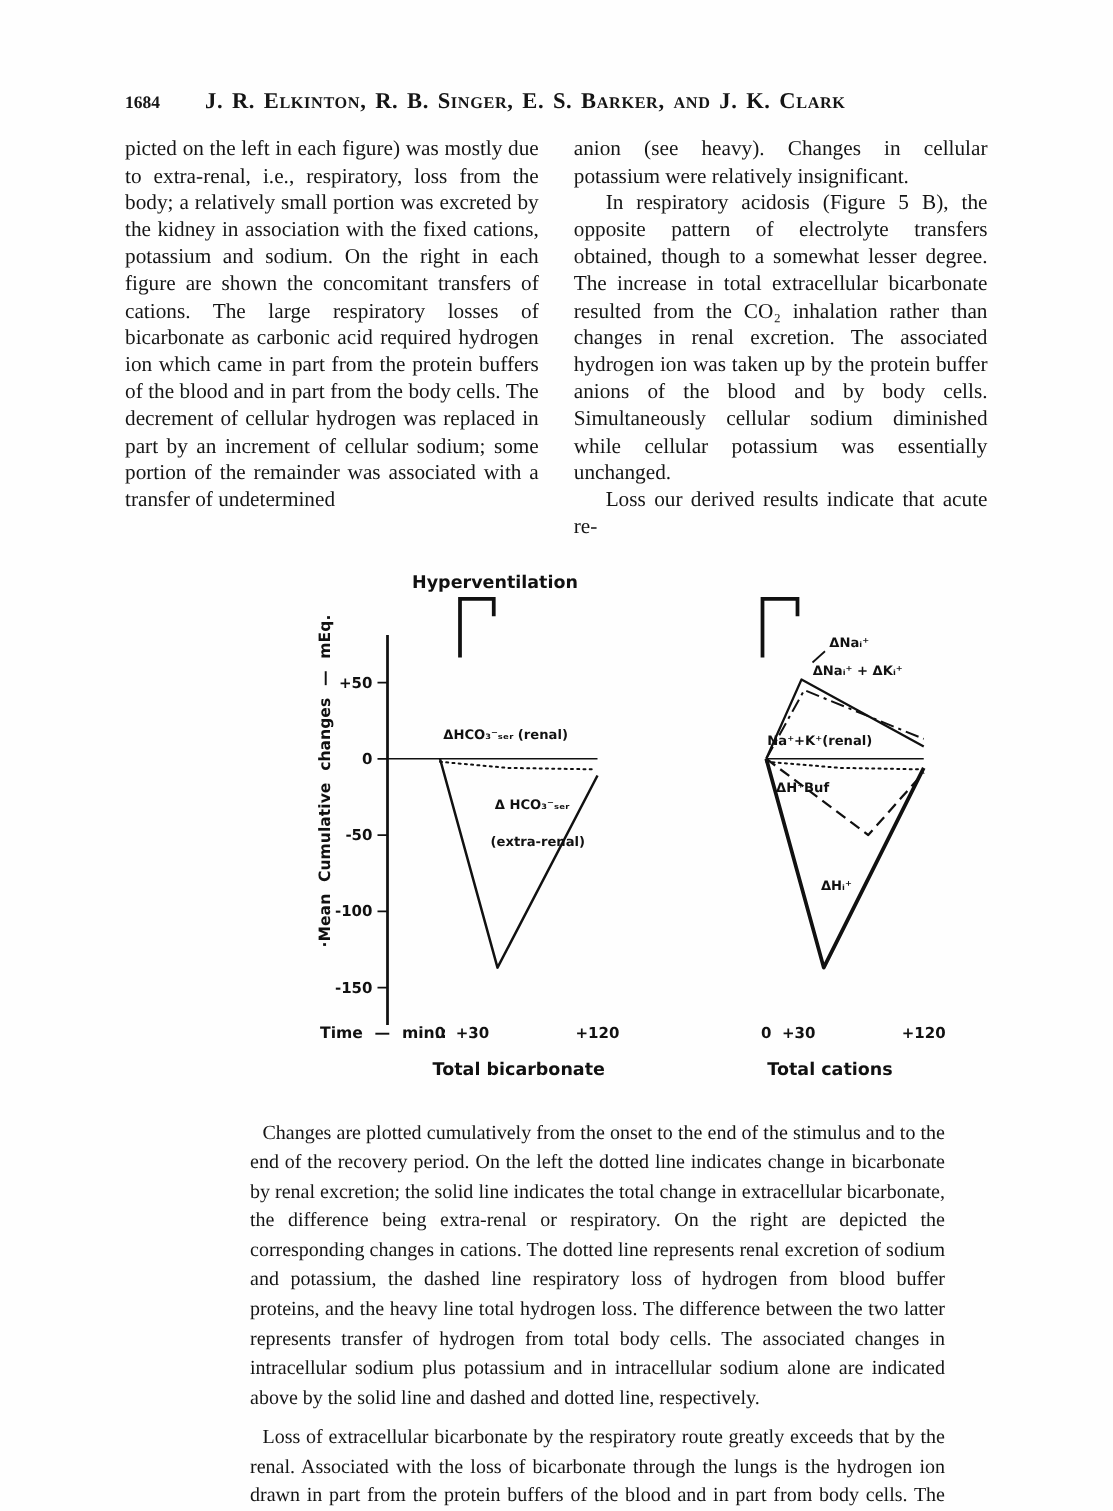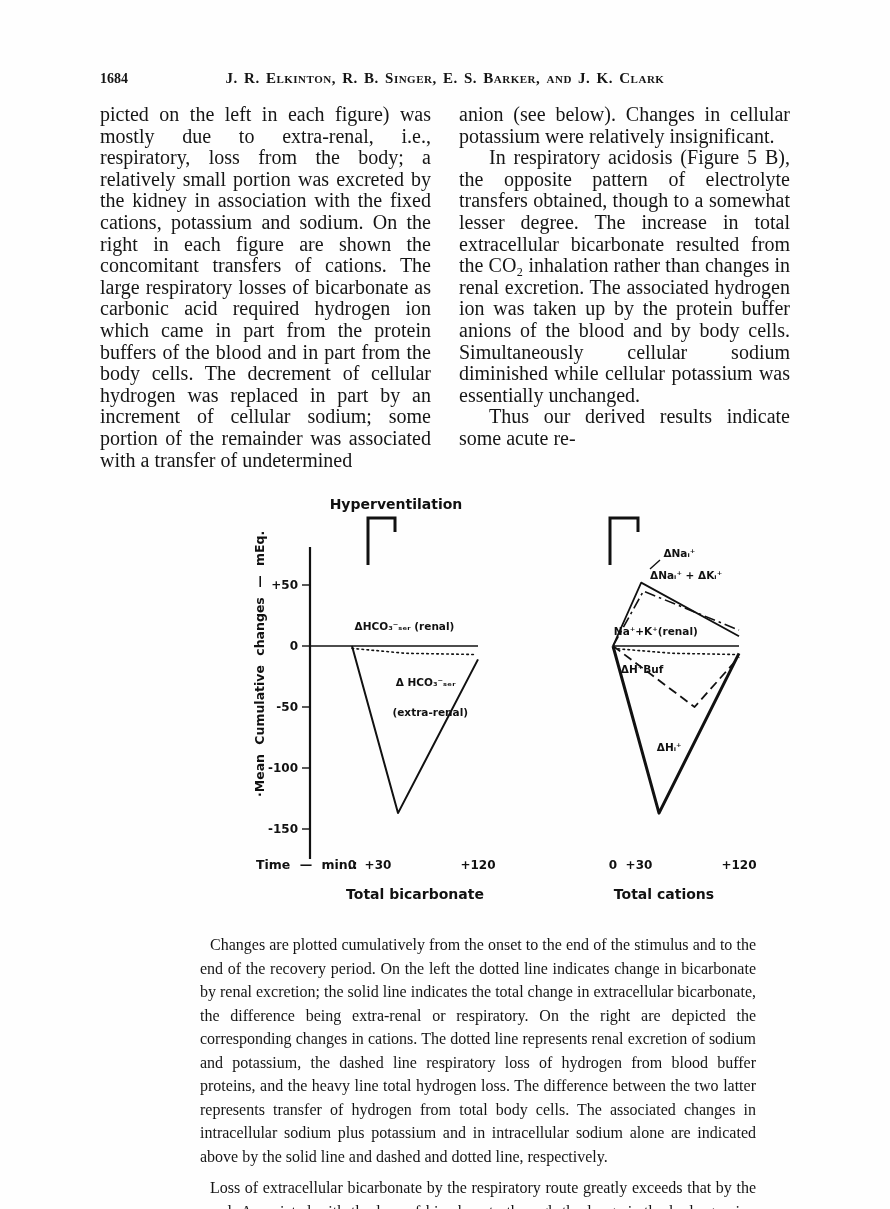--- a/index.html
+++ b/index.html
@@ -7,25 +7,25 @@
     width:890px;height:1209px;box-sizing:border-box;
     padding:70px 100px 0 100px;margin:0 auto;
     background:#fefefe;color:#151515;
     font-family:"Liberation Serif","DejaVu Serif",serif;
     position:relative;overflow:hidden;
   }
   .page-header{display:flex;align-items:baseline;}
   .page-number{font-weight:bold;font-size:14px;width:64px;}
   .header-spacer{width:64px;}
   .running-head{
-    flex:1;text-align:center;font-weight:bold;font-size:15px;
+    flex:1;font-weight:bold;font-size:18px;
     font-variant:small-caps;letter-spacing:.5px;word-spacing:2px;
   }
   .columns{display:flex;gap:28px;margin-top:17px;}
-  .col{flex:1;font-size:20px;line-height:21.6px;text-align:justify;}
+  .col{flex:1;font-size:17px;line-height:21.6px;text-align:justify;}
   .col p{margin:0;}
   .col p.indent{text-indent:1.5em;}
   .figure-block{margin:20px 0 0 130px;width:560px;}
   figure{margin:0;padding:0;}
   .caption-block{margin-left:100px;width:556px;}
   .caption{
     font-variant:small-caps;font-size:12.8px;line-height:1.5;
     text-align:justify;text-indent:20px;margin:4px 0 0 0;
   }
   .note{
@@ -57,23 +57,23 @@
     <span class="page-number">1684</span>
     <span class="running-head">J. R. Elkinton, R. B. Singer, E. S. Barker, and J. K. Clark</span>
     <span class="header-spacer"></span>
   </header>
 
   <main class="columns">
     <div class="col">
       <p>picted on the left in each figure) was mostly due to extra-renal, i.e., respiratory, loss from the body; a relatively small portion was excreted by the kidney in association with the fixed cations, potassium and sodium. On the right in each figure are shown the concomitant transfers of cations. The large respiratory losses of bicarbonate as carbonic acid required hydrogen ion which came in part from the protein buffers of the blood and in part from the body cells. The decrement of cellular hydrogen was replaced in part by an increment of cellular sodium; some portion of the remainder was associated with a transfer of undetermined</p>
     </div>
     <div class="col">
-      <p>anion (see below). Changes in cellular potassium were relatively insignificant.</p>
+      <p>anion (see heavy). Changes in cellular potassium were relatively insignificant.</p>
       <p class="indent">In respiratory acidosis (Figure 5 B), the opposite pattern of electrolyte transfers obtained, though to a somewhat lesser degree. The increase in total extracellular bicarbonate resulted from the CO₂ inhalation rather than changes in renal excretion. The associated hydrogen ion was taken up by the protein buffer anions of the blood and by body cells. Simultaneously cellular sodium diminished while cellular potassium was essentially unchanged.</p>
-      <p class="indent">Thus our derived results indicate some acute re-</p>
+      <p class="indent">Loss our derived results indicate that acute re-</p>
     </div>
   </main>
 
   <figure class="figure-block">
     <svg width="560" height="430" viewBox="0 0 560 430">
         <text x="166" y="18" class="fig-title" text-anchor="middle">Hyperventilation</text>
         <polyline points="138,74 138,27 165,27 165,41" class="bracket"></polyline>
         <polyline points="380,74 380,27 408,27 408,41" class="bracket"></polyline>
         <line x1="80" y1="56" x2="80" y2="368" class="axis"></line>
         <line x1="72" y1="94" x2="80" y2="94" class="tick-line"></line>

